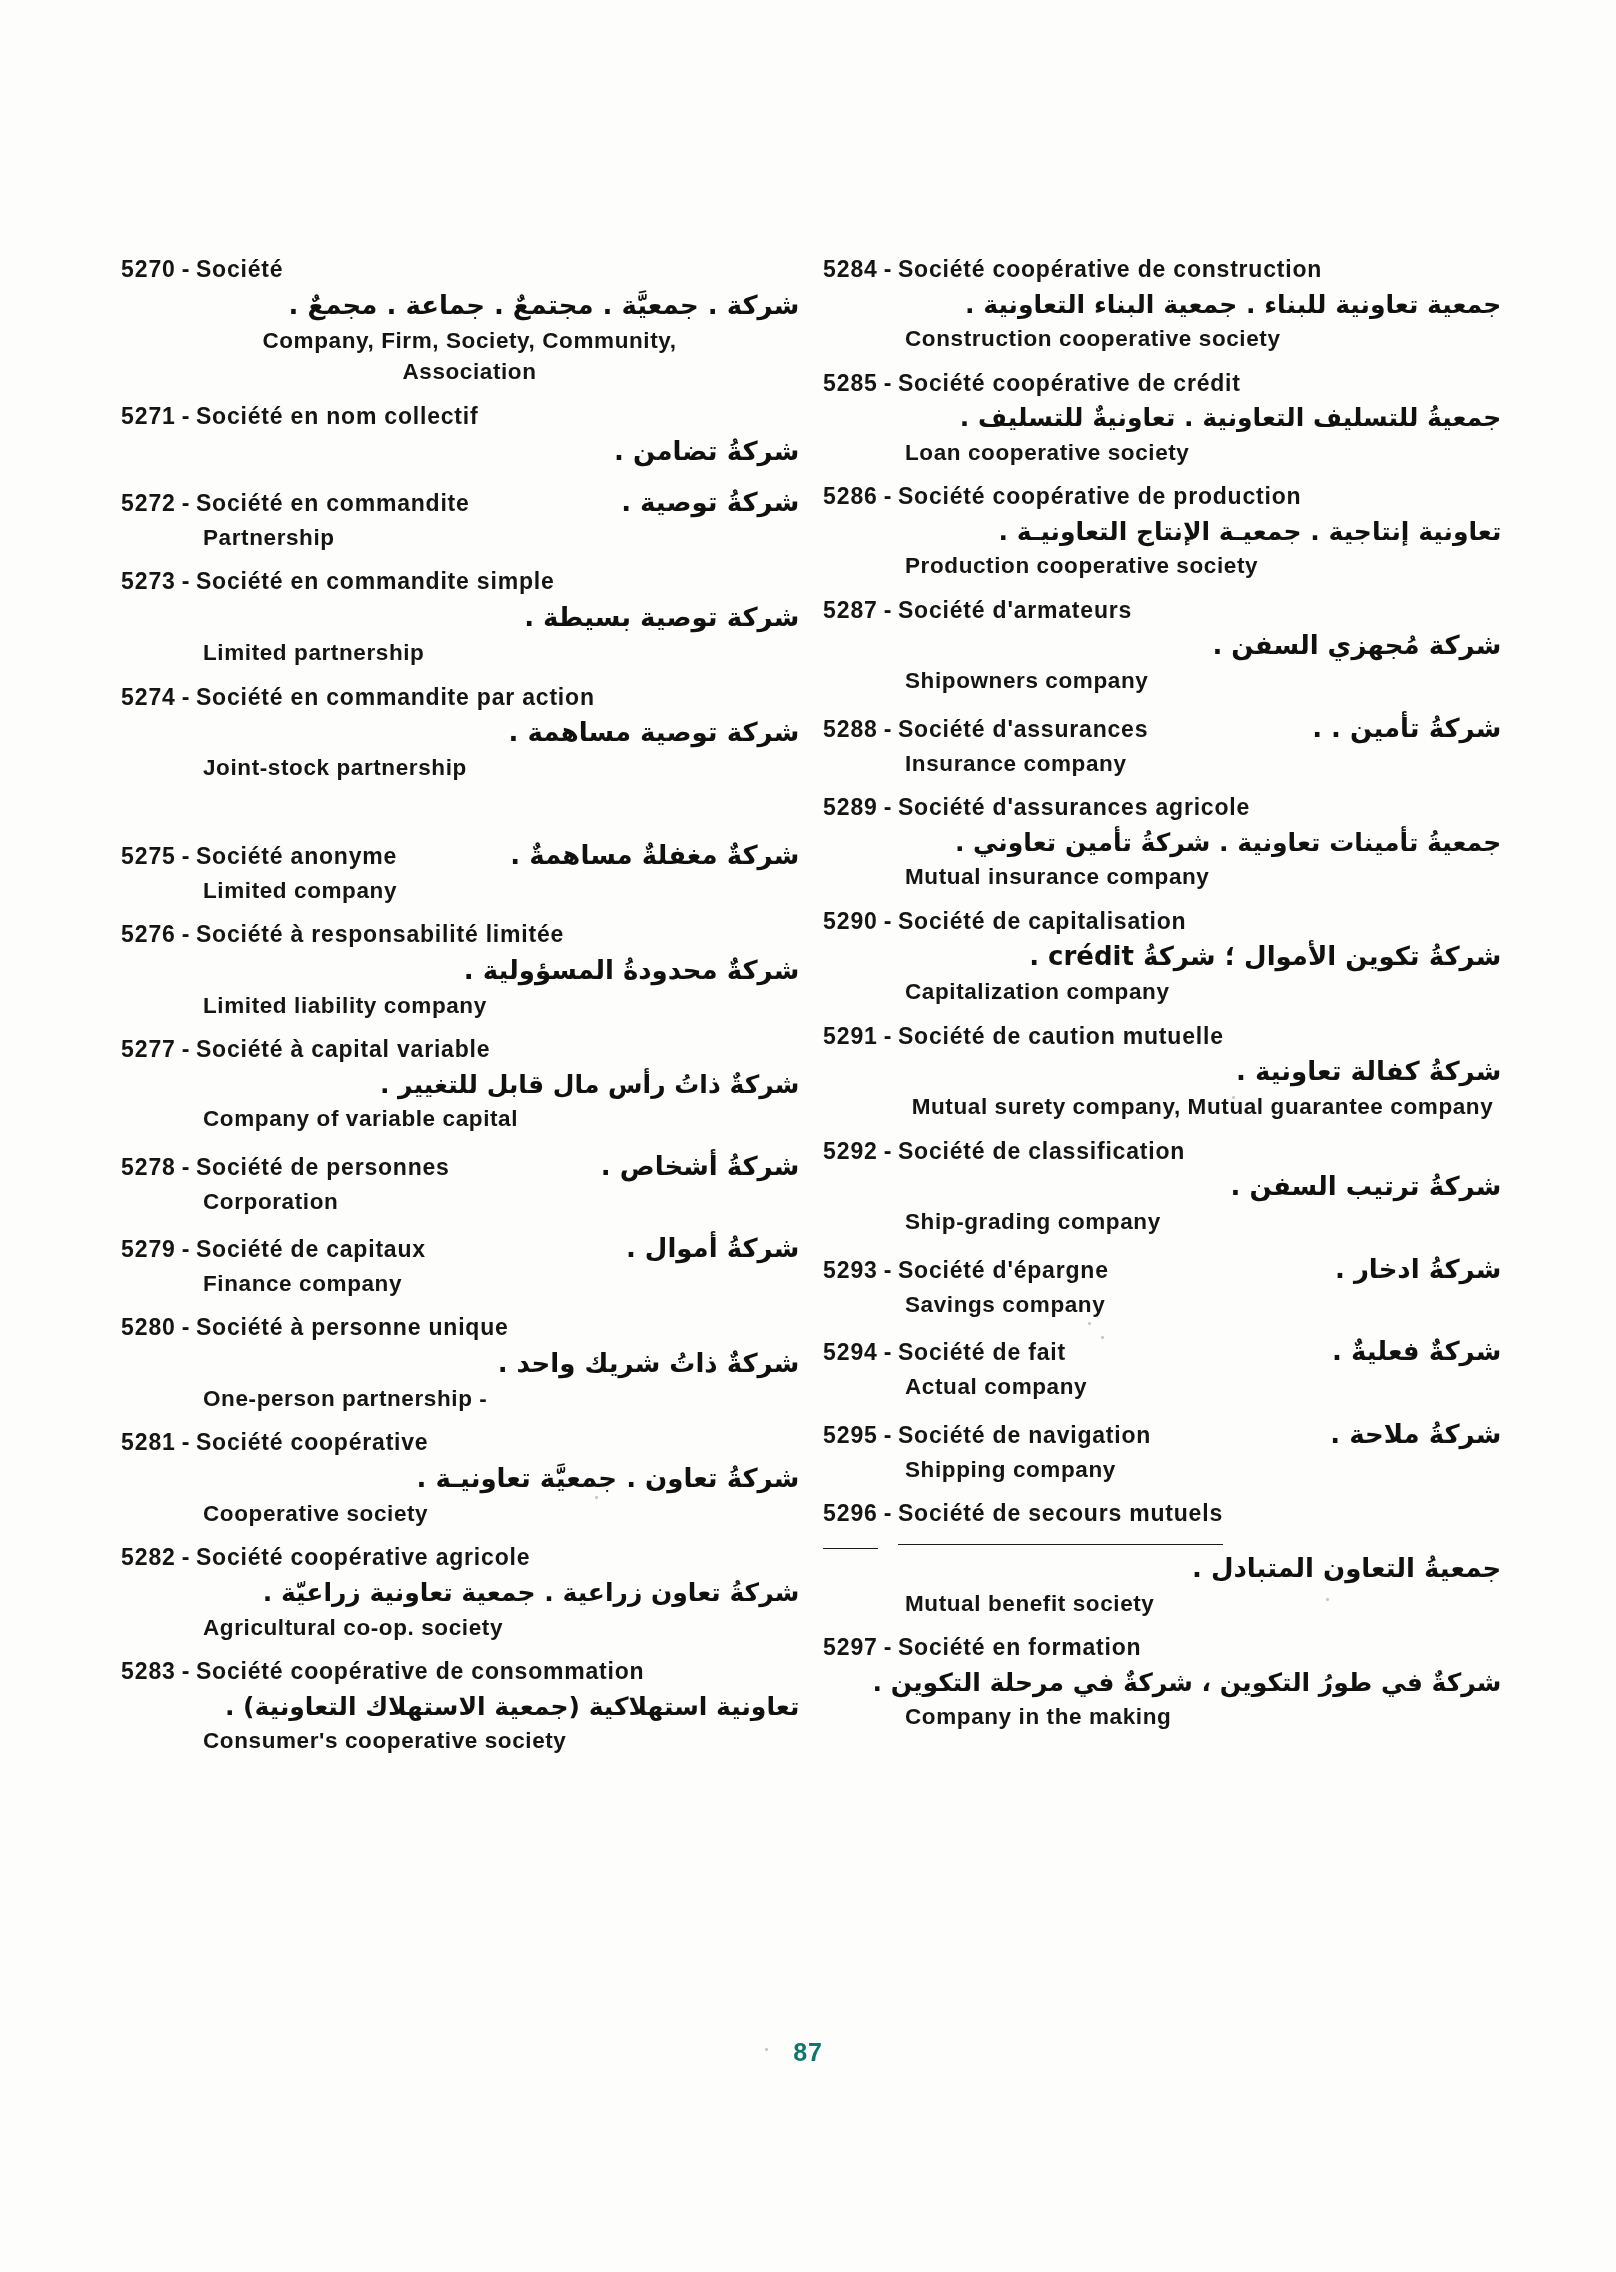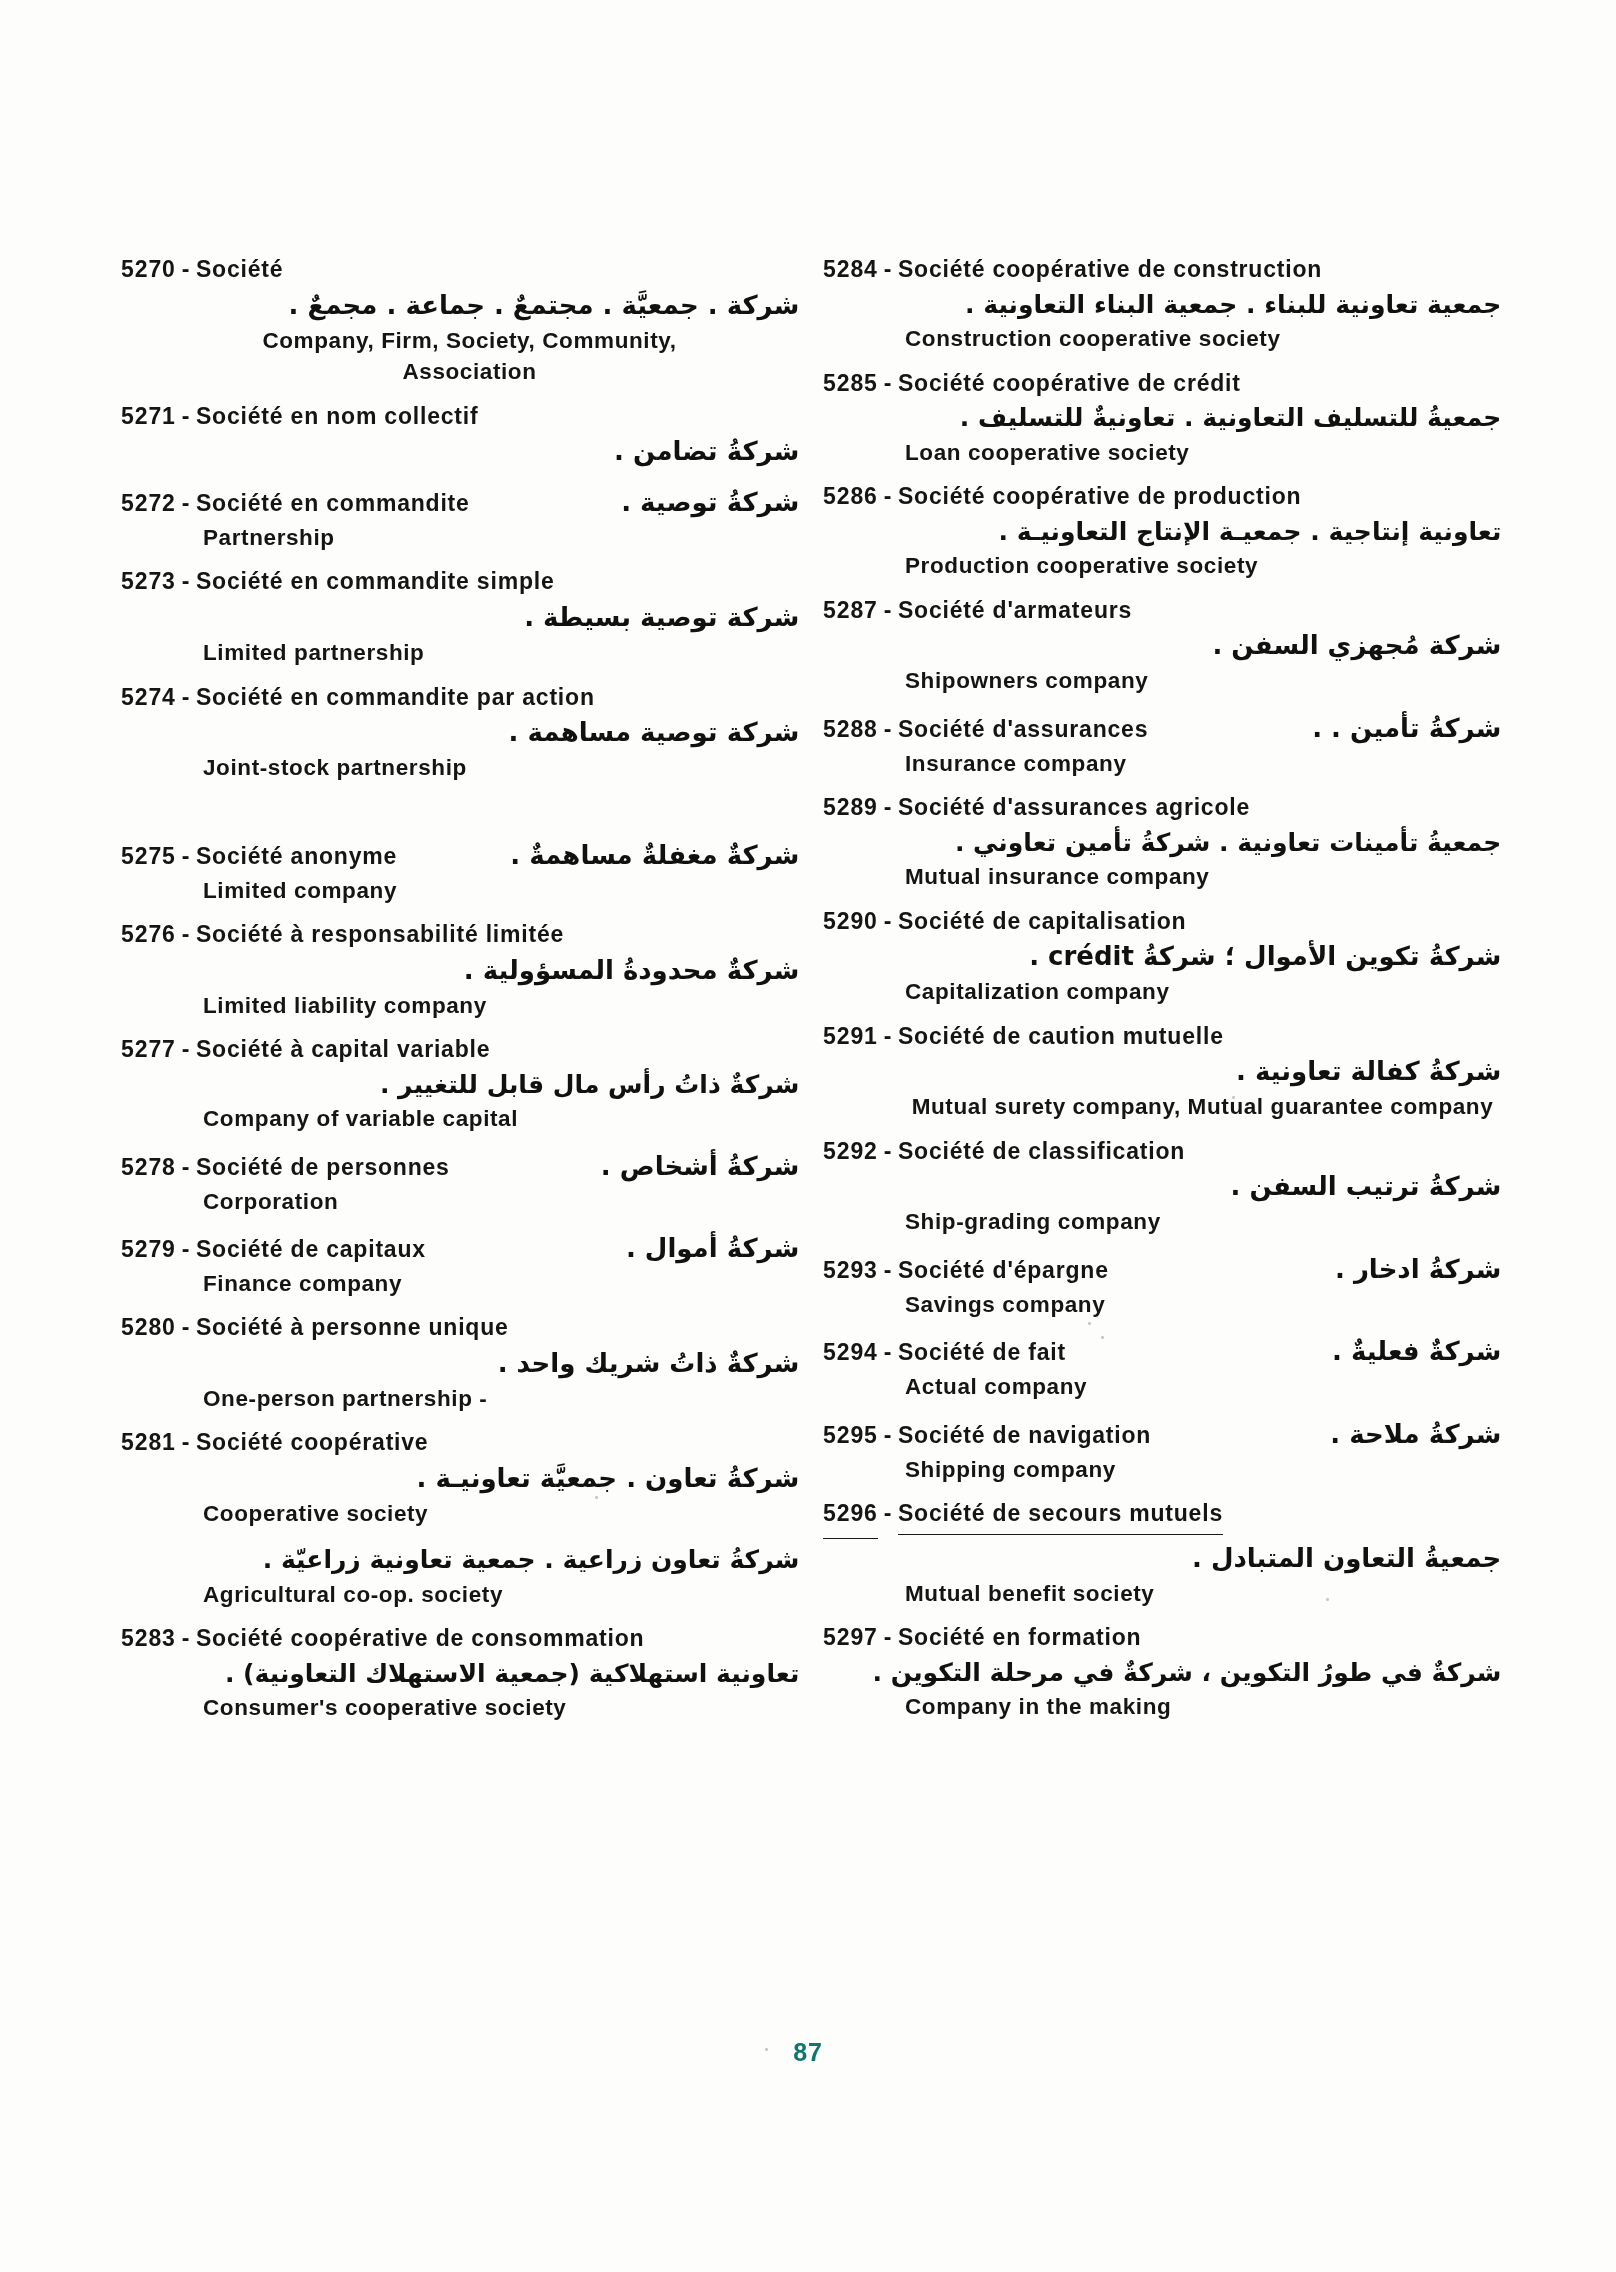--- a/index.html
+++ b/index.html
@@ -87,21 +87,21 @@
     display: flex;
     align-items: baseline;
     justify-content: space-between;
     white-space: nowrap;
   }
   .row-inline .ar-line { flex: 0 0 auto; padding-left: 0; }
   .row-inline .fr-line { flex: 0 0 auto; }
 
   .spacer-sm { height: 8.5px; }
 
-  .underlined { border-bottom: 1.3px solid #1a1a1a; padding-bottom: 8px; }
+  .underlined { border-bottom: 1.3px solid #1a1a1a; padding-bottom: 18px; }
 
   .page-number {
     position: absolute;
     left: 0;
     right: 0;
     top: 2038px;
     text-align: center;
     font-family: "Liberation Sans", sans-serif;
     font-size: 25px;
     font-weight: bold;
@@ -235,20 +235,23 @@
       <div class="entry">
         <div class="fr-line">
           <span class="num">5281</span><span class="dash">-</span><span class="fr">Société coopérative</span>
         </div>
         <div class="ar-line">شركةُ تعاون . جمعيَّة تعاونيـة .</div>
         <div class="en-line">Cooperative society</div>
       </div>
       <div class="spacer-sm"></div>
 
       <div class="entry">
+        <div class="fr-line">
+          <span class="num">5282</span><span class="dash">-</span><span class="fr">Société coopérative agricole</span>
+        </div>
         <div class="ar-line ar-sm">شركةُ تعاون زراعية . جمعية تعاونية زراعيّة .</div>
         <div class="en-line">Agricultural co-op. society</div>
       </div>
       <div class="spacer-sm"></div>
 
       <div class="entry">
         <div class="fr-line">
           <span class="num">5283</span><span class="dash">-</span><span class="fr">Société coopérative de consommation</span>
         </div>
         <div class="ar-line ar-sm">تعاونية استهلاكية (جمعية الاستهلاك التعاونية) .</div>

